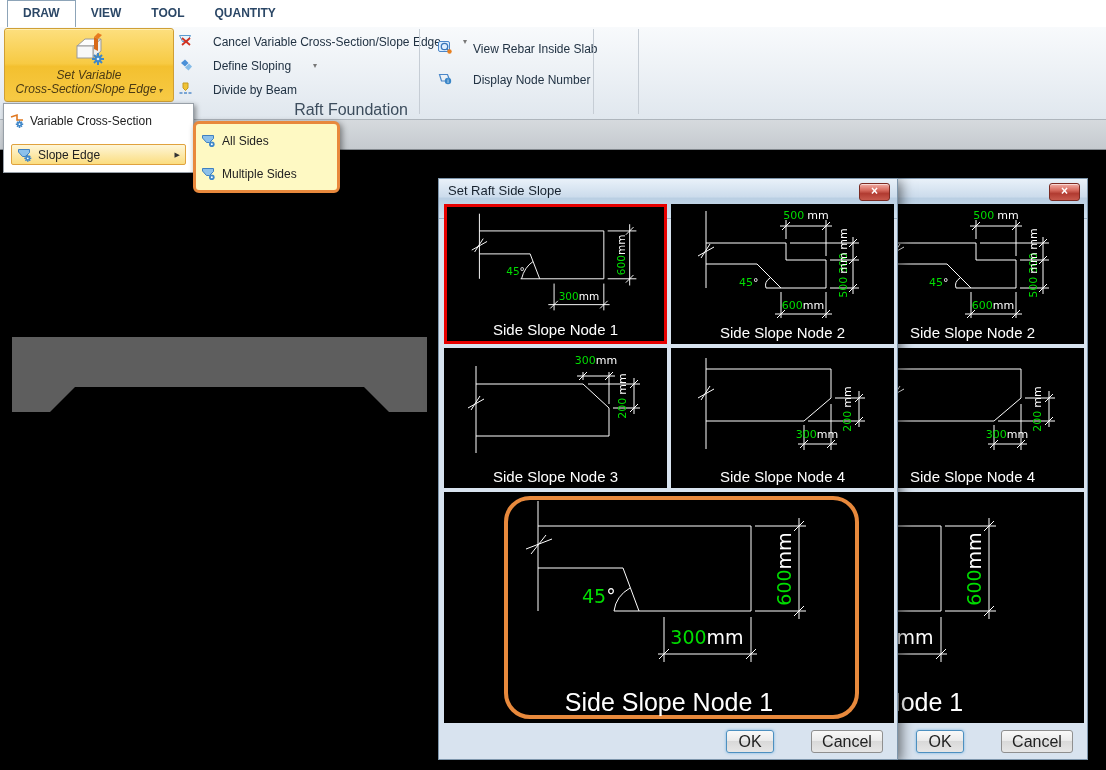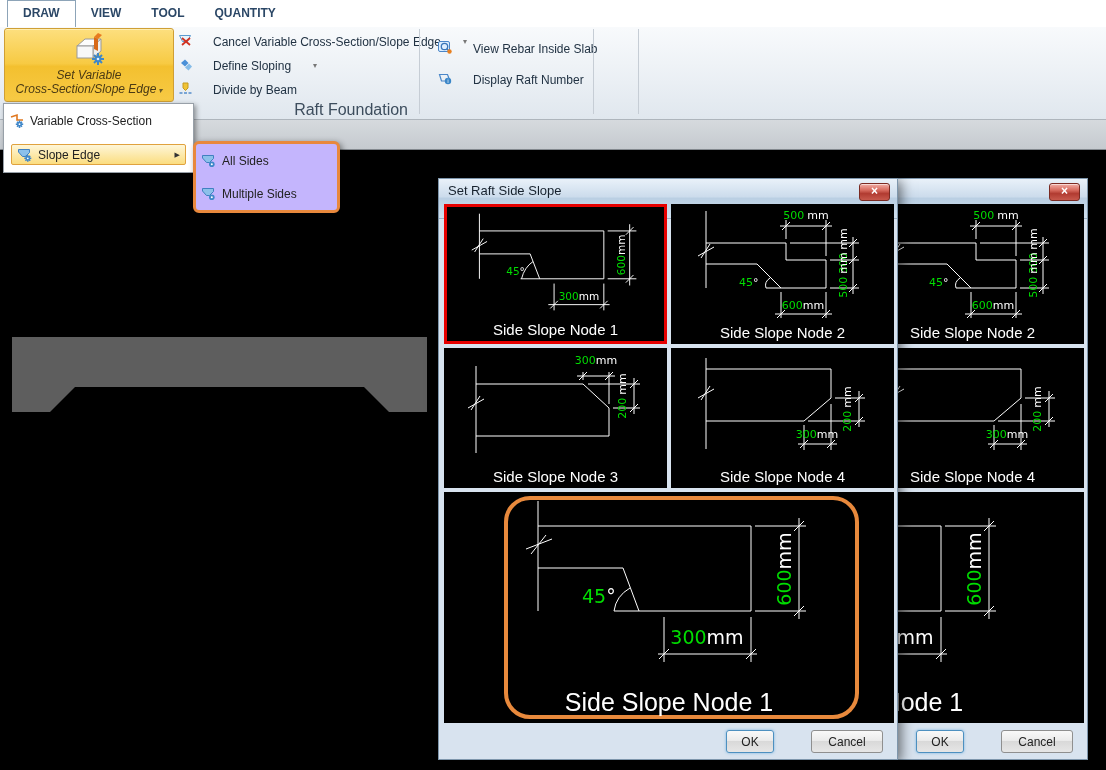--- a/index.html
+++ b/index.html
@@ -39,22 +39,22 @@
   .canvas{position:absolute;left:0;top:150px;width:1106px;height:620px;background:#000;}
 
   
   .menu{position:absolute;left:3px;top:103px;width:189px;background:#fff;border:1px solid #98a0a8;
         box-shadow:2px 2px 5px rgba(0,0,0,.4);z-index:40;}
   .mitem{position:relative;height:33px;display:flex;align-items:center;font-size:12px;color:#222;cursor:pointer;}
   .mitem .icw{width:26px;display:flex;justify-content:center;flex:none;}
   .mitem.hl{margin:7px;height:19px;background:linear-gradient(#fef6d8,#fbdd80);
             border:1px solid #e0a23e;border-radius:2px;}
   .marrow{position:absolute;right:5px;font-size:7px;color:#333;}
-  .submenu{position:absolute;left:193px;top:121px;width:141px;background:#c4b5fd;
-           border:3px solid #e8883c;border-radius:6px;box-shadow:2px 2px 6px rgba(0,0,0,.45);z-index:41;margin-top:20px;}
+  .submenu{position:absolute;left:193px;top:121px;width:141px;background:#fef9c3;
+           border:3px solid #e8883c;border-radius:6px;box-shadow:2px 2px 6px rgba(0,0,0,.45);z-index:41;}
 
   
   .dialog{position:absolute;top:178px;width:460px;height:582px;background:#d8e3ef;
           border:1px solid #7e96ac;box-sizing:border-box;box-shadow:3px 3px 12px rgba(0,0,0,.55);}
   .d1{left:438px;z-index:20;}
   .d2{left:628px;z-index:10;}
   .titlebar{position:relative;height:40px;background:linear-gradient(#e9f1f9,#ccdcec 45%,#bacfe3 50%,#d0e0ef);
             border-bottom:1px solid #9db2c6;font-size:13px;color:#17222e;line-height:24px;padding-left:9px;
             box-sizing:border-box;}
   .closebtn{position:absolute;top:4px;right:7px;width:29px;height:16px;border:1px solid #7a2a22;border-radius:3px;
@@ -65,21 +65,21 @@
   .thumb.selected{border:3px solid #e60000;}
   .thumb svg,.preview svg{position:absolute;left:0;top:0;width:100%;height:100%;}
   .t1{left:5px;top:25px;} .t2{left:232px;top:25px;} .t3{left:5px;top:169px;} .t4{left:232px;top:169px;}
   .tcap{position:absolute;left:0;right:0;bottom:3px;text-align:center;color:#fff;font-size:15px;}
   .preview{position:absolute;left:5px;top:313px;width:450px;height:231px;background:#000;cursor:pointer;}
   .pcap{position:absolute;left:0;right:0;bottom:6px;text-align:center;color:#fff;font-size:25px;}
   .ring{position:absolute;left:60px;top:4px;width:355px;height:223px;border:4px solid #e8893c;
         border-radius:26px;box-sizing:border-box;pointer-events:none;}
   .btn{position:absolute;top:551px;height:23px;border:1px solid #8f8f8f;border-radius:3px;
        background:linear-gradient(#f9f9f9,#ebebeb 45%,#d9d9d9 50%,#e6e6e6);
-       font-family:"Liberation Sans",sans-serif;font-size:12px;color:#222;cursor:pointer;}
+       font-family:"Liberation Sans",sans-serif;font-size:16px;color:#222;cursor:pointer;}
   .btn.ok{left:287px;width:48px;border-color:#4d90c0;box-shadow:0 0 3px #7ab4e0;}
   .btn.cancel{left:372px;width:72px;}
 
   
   .cad{font-family:"DejaVu Sans",sans-serif;}
   .n{fill:#00dd00;} .u{fill:#ffffff;}
   .ln{stroke:#ffffff;stroke-width:1;fill:none;}
 </style>
 </head>
 <body>
@@ -170,21 +170,21 @@
       <span>View Rebar Inside Slab</span>
     </div>
     <div class="ritem g2item" style="top:44px;">
       <span>
         <svg width="16" height="16" viewBox="0 0 16 16">
           <path d="M2.5,4.5 H10.5 L13,11 H4.5 Z" fill="none" stroke="#4a86c8" stroke-width="1.2"></path>
           <circle cx="11" cy="11" r="3.2" fill="#3a86c8"></circle>
           <text x="11" y="13.2" text-anchor="middle" font-size="5.5" fill="#fff" font-family="DejaVu Sans">i</text>
         </svg>
       </span>
-      <span>Display Raft Number</span>
+      <span>Display Node Number</span>
     </div>
 
     <div class="gdiv" style="left:419px;"></div>
     <div class="gdiv" style="left:593px;"></div>
     <div class="gdiv" style="left:638px;"></div>
   </div>
 
   <div class="band"></div>
 
   <div class="canvas">

